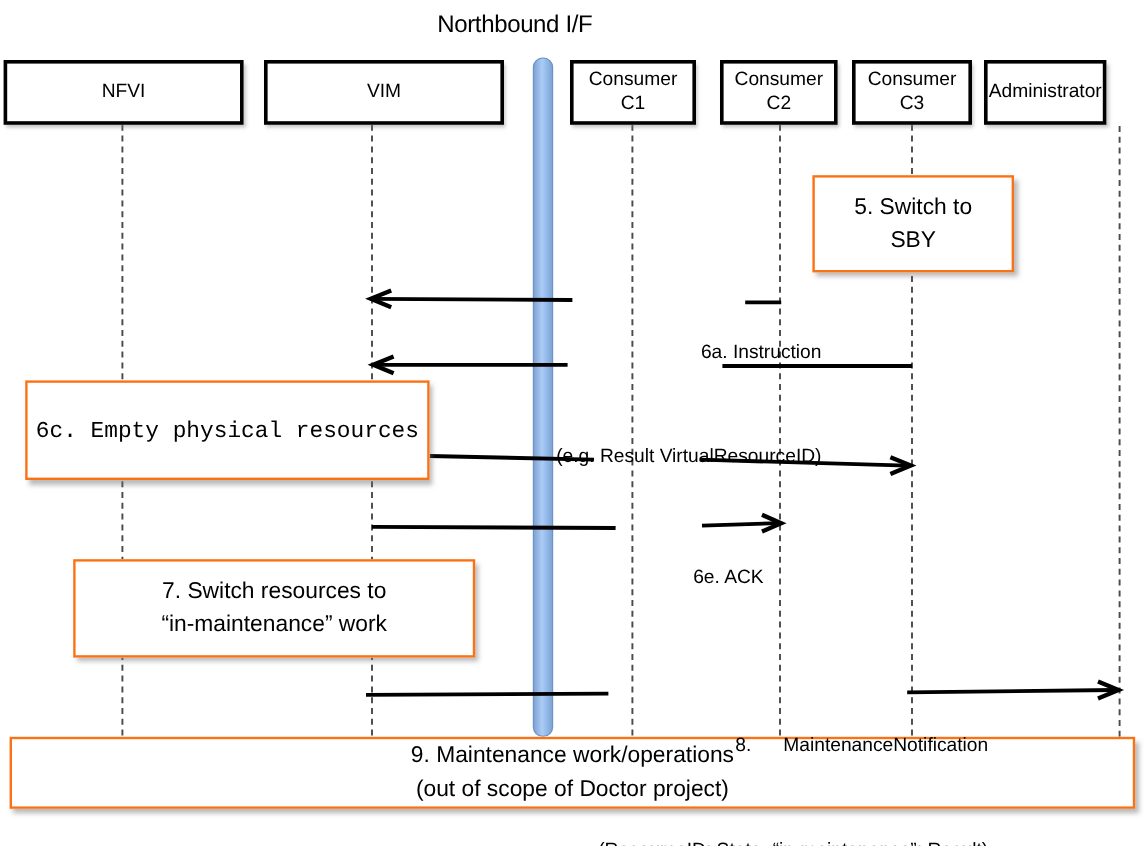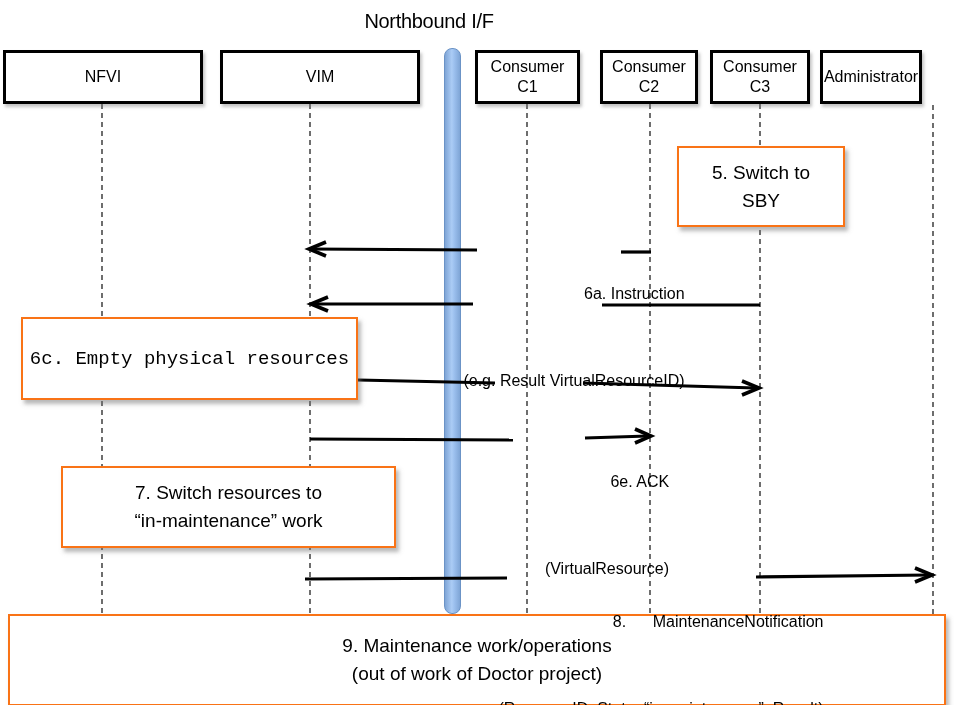--- a/index.html
+++ b/index.html
@@ -42,21 +42,21 @@
   .a-nfvi{left:3px;width:200px;}
   .a-vim{left:220px;width:200px;}
   .a-c1{left:475px;width:105px;}
   .a-c2{left:600px;width:98px;}
   .a-c3{left:710px;width:100px;}
   .a-admin{left:820px;width:102px;}
   
   .s5{left:677px;top:146px;width:168px;height:81px;}
   .s6c{left:21px;top:317px;width:337px;height:83px;font-family:Liberation Mono, monospace;}
   .s7{left:21px;top:466px;width:335px;height:82px;margin-left:40px;}
-  .s9{left:8px;top:614px;width:938px;height:92px;}
+  .s9{left:8px;top:614px;width:938px;height:60px;}
   
   .m6a{left:533px;top:221px;}
   .m6b{left:541px;top:276px;}
   .m6d{left:571px;top:354px;}
   .m6e{left:566px;top:409px;}
   .m8{left:620px;top:549px;}
 </style>
 </head>
 <body>
 
@@ -142,30 +142,29 @@
   <div class="stepbox s6c">
     <span>6c. Empty physical resources</span>
 
   </div>
   <div class="stepbox s7">
     <span>7. Switch resources to</span>
     <span>“in-maintenance” work</span>
   </div>
   <div class="stepbox s9">
     <span>9. Maintenance work/operations</span>
-    <span>(out of work of Doctor project)</span>
+    <span>(out of scope of Doctor project)</span>
   </div>
 
   <div class="msg m6a">
     <div>6a. Instruction</div>
     <div>(e.g. Result VirtualResourceID)</div>
   </div>
   <div class="msg m6e">
     <div>6e. ACK</div>
-    <div>(VirtualResource)</div>
   </div>
   <div class="msg m8">
     <div>8.      MaintenanceNotification</div>
     <div>(ResourceID; State=“in-maintenance”; Result)</div>
   </div>
 
   <div class="title">Northbound I/F</div>
 
 </div>
 

